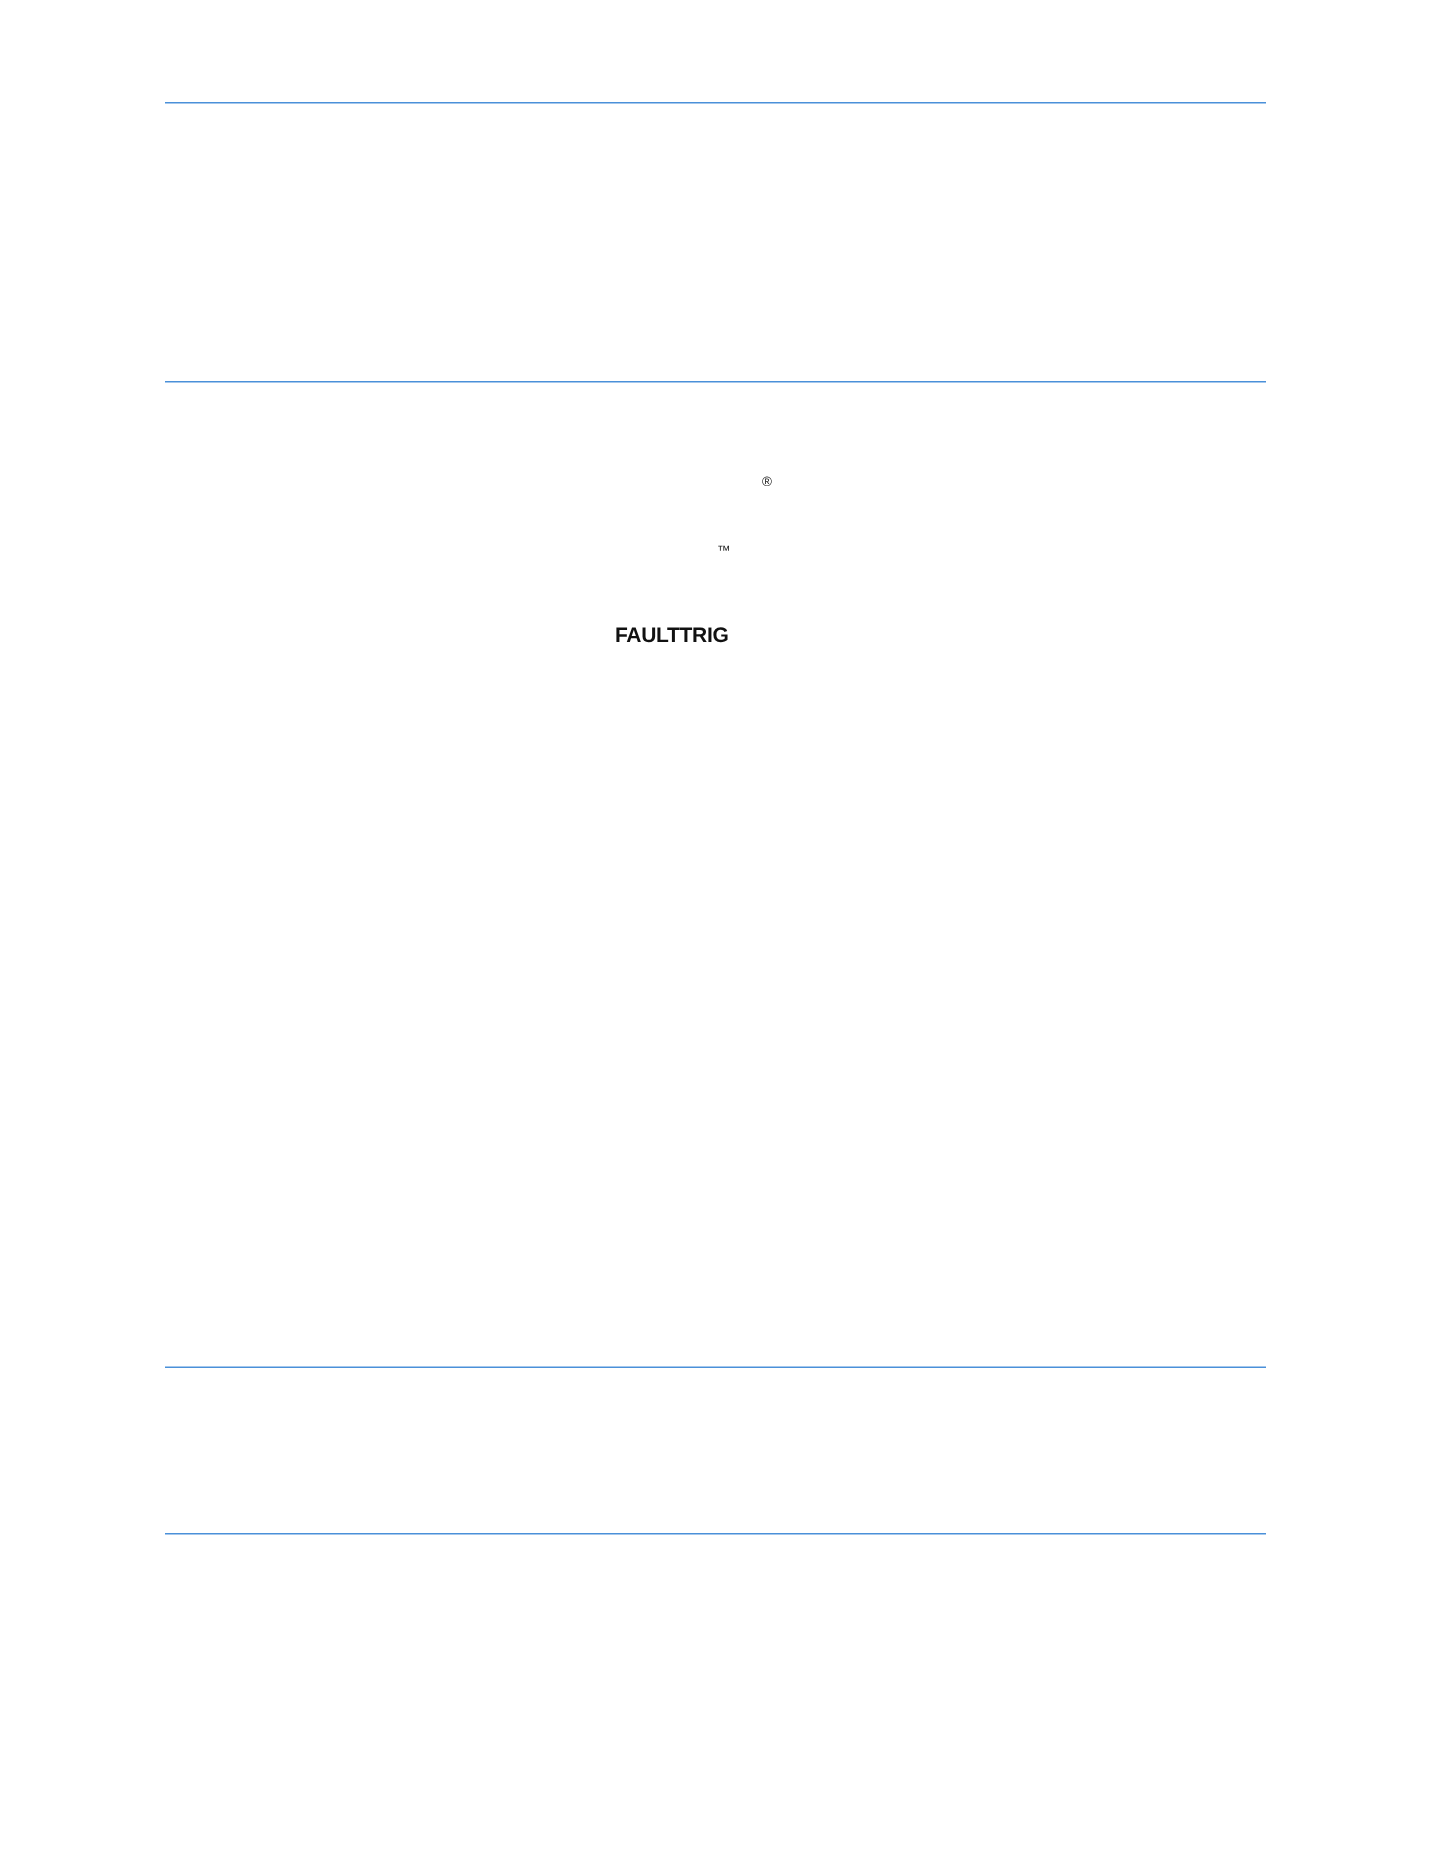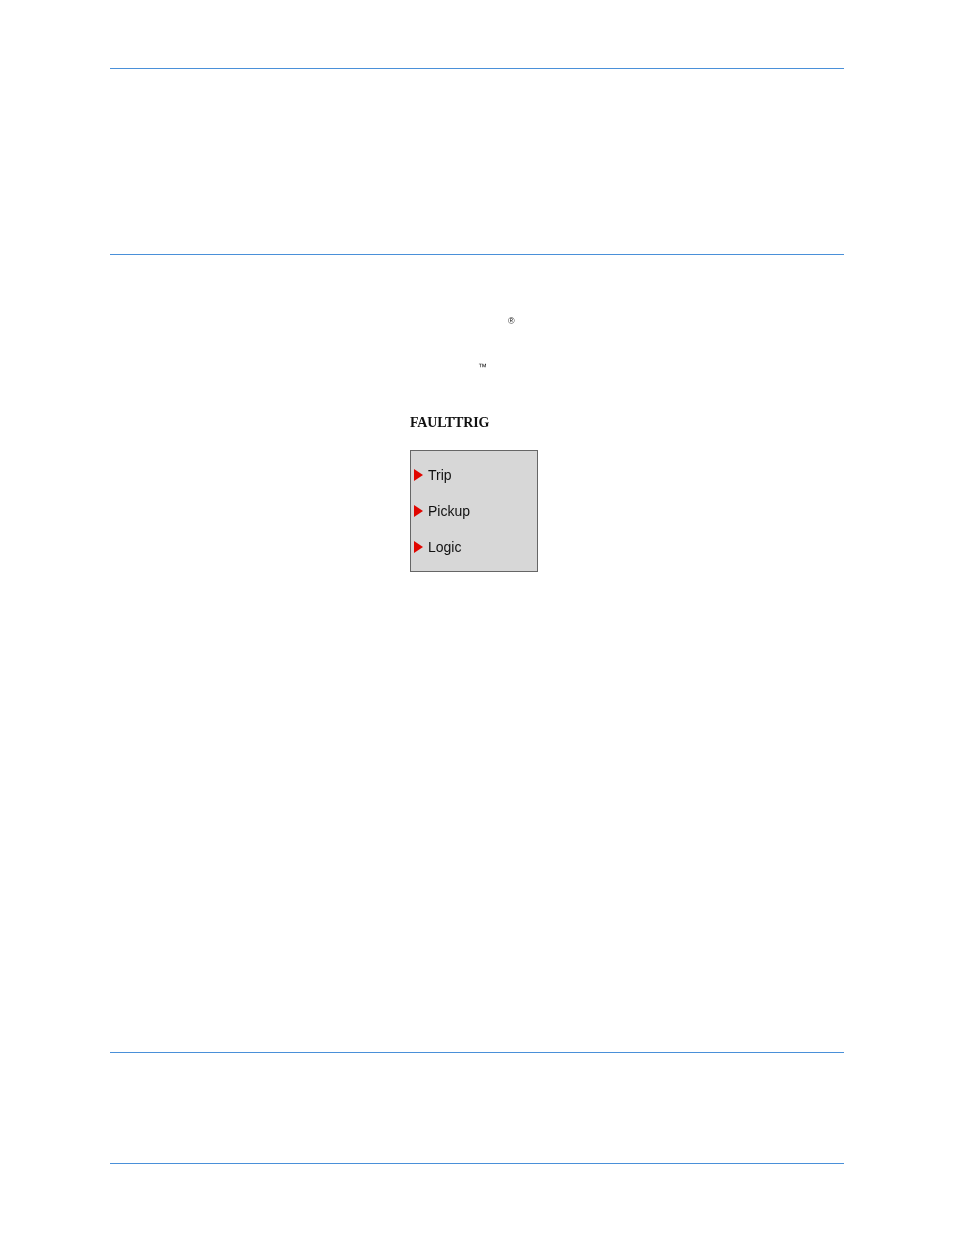--- a/index.html
+++ b/index.html
@@ -26,23 +26,22 @@
 
   .faultbox-wrap {
     margin-top: 160px;
     margin-left: 300px;
     width: 128px;
   }
   .faultbox-title {
     font-weight: bold;
     font-size: 14px;
     color: #111;
-    margin-bottom: 19px;
+    margin-bottom: 6px;
     letter-spacing: -0.2px;
-    font-family: Liberation Serif, serif;
   }
   .faultbox {
     background: #d7d7d7;
     border: 1px solid #666;
     width: 128px;
     padding: 6px 0 6px 0;
   }
   .faultbox-row {
     display: flex;
     align-items: center;
@@ -75,31 +74,17 @@
 
 <div class="page">
   <div class="rule top1"></div>
   <div class="rule top2"></div>
 
   <span class="sup-mark sup1">®</span>
   <span class="sup-mark sup2">™</span>
 
   <div class="faultbox-wrap">
     <div class="faultbox-title">FAULTTRIG</div>
-    <div class="faultbox">
-      <div class="faultbox-row">
-        <div class="tri"></div>
-        <span class="faultbox-label">Trip</span>
-      </div>
-      <div class="faultbox-row">
-        <div class="tri"></div>
-        <span class="faultbox-label">Pickup</span>
-      </div>
-      <div class="faultbox-row">
-        <div class="tri"></div>
-        <span class="faultbox-label">Logic</span>
-      </div>
-    </div>
   </div>
 
   <div class="rule bottom1"></div>
   <div class="rule bottom2"></div>
 </div>
 
 </body></html>

